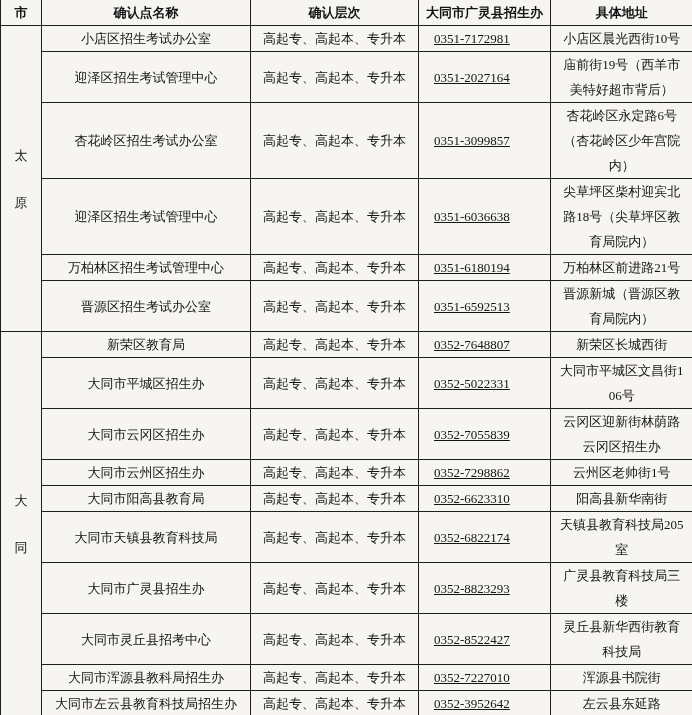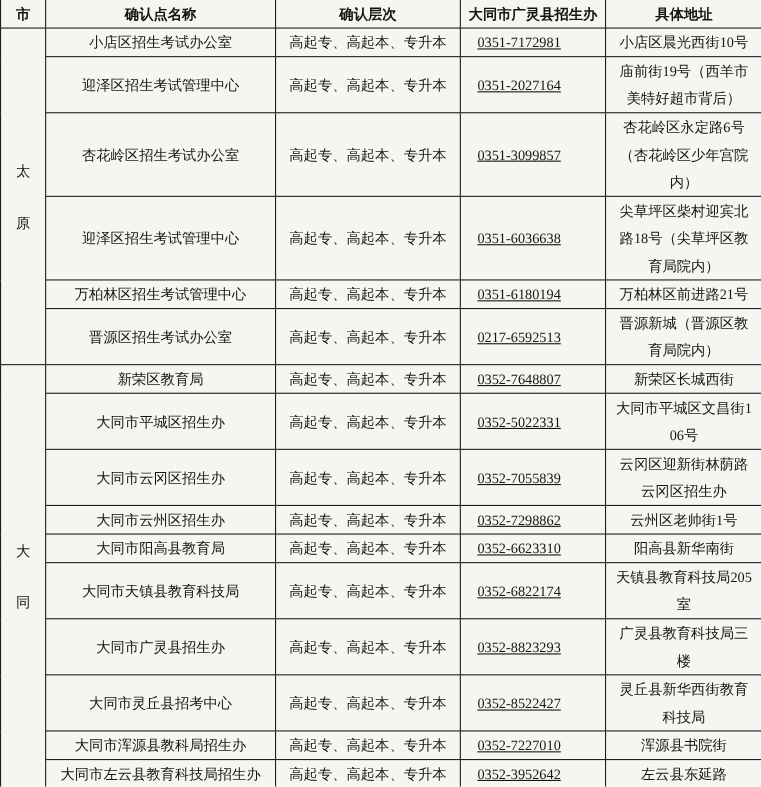--- a/index.html
+++ b/index.html
@@ -112,21 +112,21 @@
       </tr>
       <tr>
         <td class="name-cell">万柏林区招生考试管理中心</td>
         <td class="level-cell">高起专、高起本、专升本</td>
         <td class="phone-cell">0351-6180194</td>
         <td class="address-cell">万柏林区前进路21号</td>
       </tr>
       <tr>
         <td class="name-cell">晋源区招生考试办公室</td>
         <td class="level-cell">高起专、高起本、专升本</td>
-        <td class="phone-cell">0217-6592513</td>
+        <td class="phone-cell">0351-6592513</td>
         <td class="address-cell">晋源新城（晋源区教育局院内）</td>
       </tr>
       <tr>
         <td rowspan="10" class="city-cell">
           <span>大</span>
           <span>同</span>
         </td>
         <td class="name-cell">新荣区教育局</td>
         <td class="level-cell">高起专、高起本、专升本</td>
         <td class="phone-cell">0352-7648807</td>

